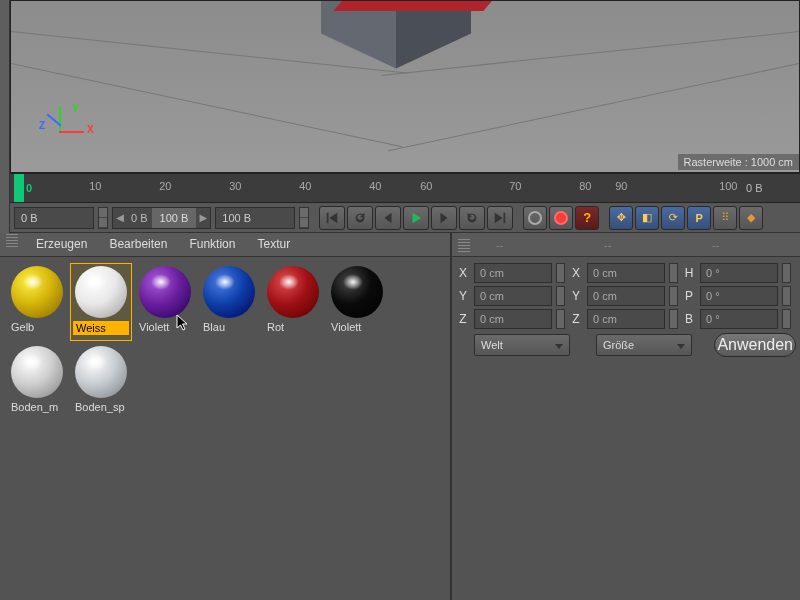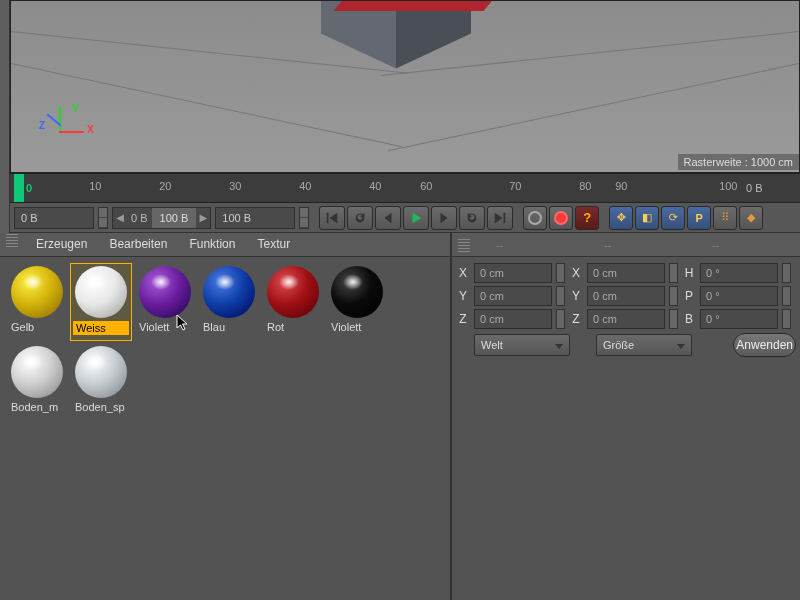--- a/index.html
+++ b/index.html
@@ -63,21 +63,21 @@
 .attr-panel{flex:1;background:#535353;display:flex;flex-direction:column}
 .attr-hdr{height:24px;background:#5a5a5a;border-bottom:1px solid #333;display:flex;align-items:center;padding-left:6px}
 .attr-hdr .slot{flex:1;color:#888;padding-left:20px}
 .coord-rows{padding:6px 4px}
 .crow{display:flex;align-items:center;gap:4px;margin-bottom:3px}
 .clabel{width:14px;text-align:center;color:#ddd;font-size:12px}
 .cfield{background:#4a4a4a;border:1px solid #2e2e2e;height:20px;width:78px;display:flex;align-items:center;padding:0 5px;color:#aaa;font-size:11px}
 .cspin{width:9px;height:20px;background:#666;border:1px solid #333}
 .dd{background:linear-gradient(#6a6a6a,#565656);border:1px solid #2e2e2e;height:22px;width:96px;display:flex;align-items:center;padding:0 6px;color:#ddd;font-size:11px;position:relative;border-radius:2px}
 .dd::after{content:"";position:absolute;right:6px;top:9px;border-left:4px solid transparent;border-right:4px solid transparent;border-top:5px solid #333}
-.apply-btn{background:linear-gradient(#777,#5a5a5a);border:1px solid #2a2a2a;border-radius:12px;height:24px;padding:0 2px;color:#eee;font-size:12px;margin-left:auto}
+.apply-btn{background:linear-gradient(#777,#5a5a5a);border:1px solid #2a2a2a;border-radius:12px;height:24px;padding:0 2px;color:#eee;font-size:16px;margin-left:auto}
 .left-edge{position:absolute;left:0;top:0;width:10px;height:233px;background:#5e5e5e;border-right:1px solid #333}
 </style>
 </head>
 <body>
 
 <div class="left-edge"></div>
 
 <div class="viewport">
   <div class="floor-lines">
     <div class="fl fl1"></div>

